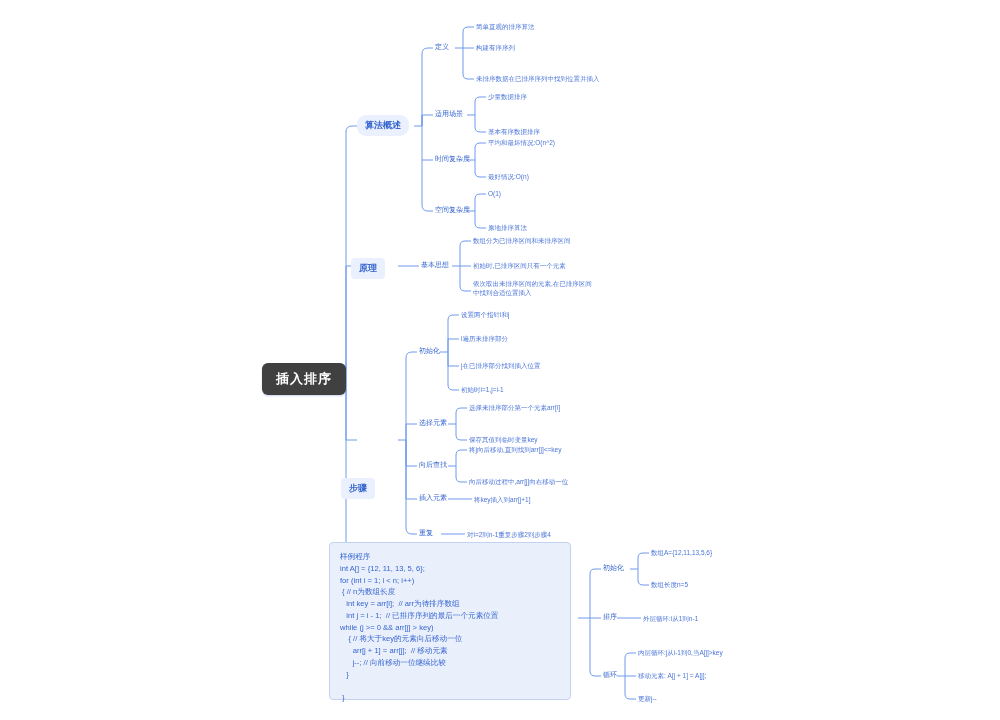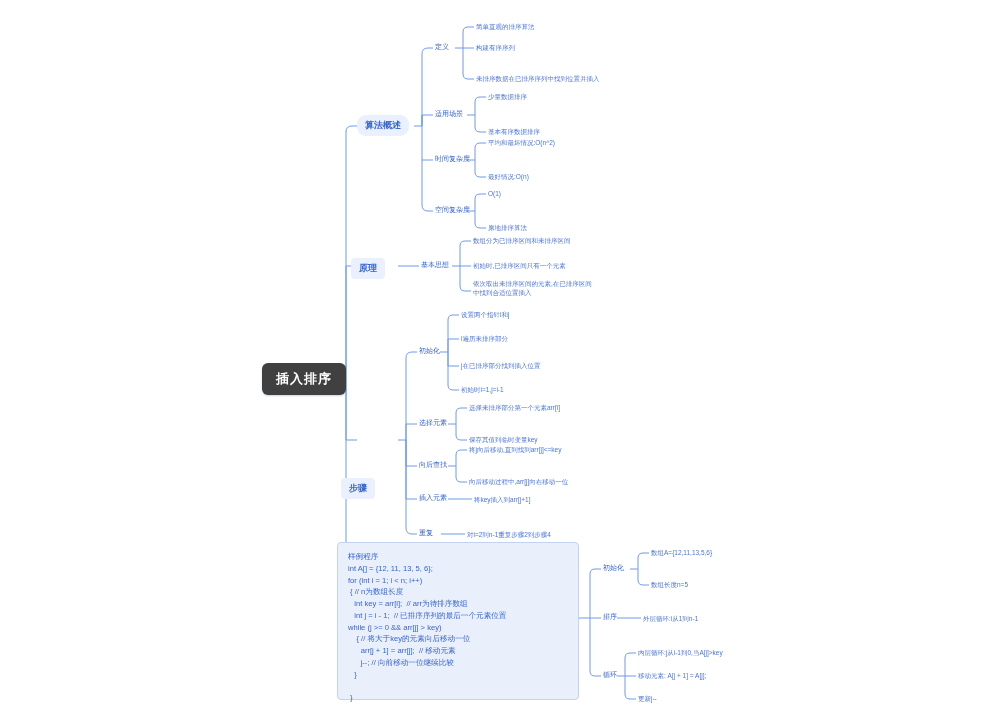--- a/index.html
+++ b/index.html
@@ -204,21 +204,21 @@
   <div class="node lvl3" style="left:417px;top:459px;">向后查找</div>
   <div class="node leaf" style="left:467px;top:444px;">将j向后移动,直到找到arr[j]&lt;=key</div>
   <div class="node leaf" style="left:467px;top:476px;">向后移动过程中,arr[j]向右移动一位</div>
 
   <div class="node lvl3" style="left:417px;top:492px;">插入元素</div>
   <div class="node leaf" style="left:472px;top:494px;">将key插入到arr[j+1]</div>
 
   <div class="node lvl3" style="left:417px;top:527px;">重复</div>
   <div class="node leaf" style="left:465px;top:529px;">对i=2到n-1重复步骤2到步骤4</div>
 
-  <div class="codebox" style="left:337px;top:542px;width:220px;height:140px;">样例程序
+  <div class="codebox" style="left:329px;top:542px;width:220px;height:140px;">样例程序
 int A[] = {12, 11, 13, 5, 6};
 for (int i = 1; i &lt; n; i++)
  { // n为数组长度
    int key = arr[i];  // arr为待排序数组
    int j = i - 1;  // 已排序序列的最后一个元素位置
 while (j &gt;= 0 &amp;&amp; arr[j] &gt; key)
     { // 将大于key的元素向后移动一位
       arr[j + 1] = arr[j];  // 移动元素
       j--; // 向前移动一位继续比较
    }

